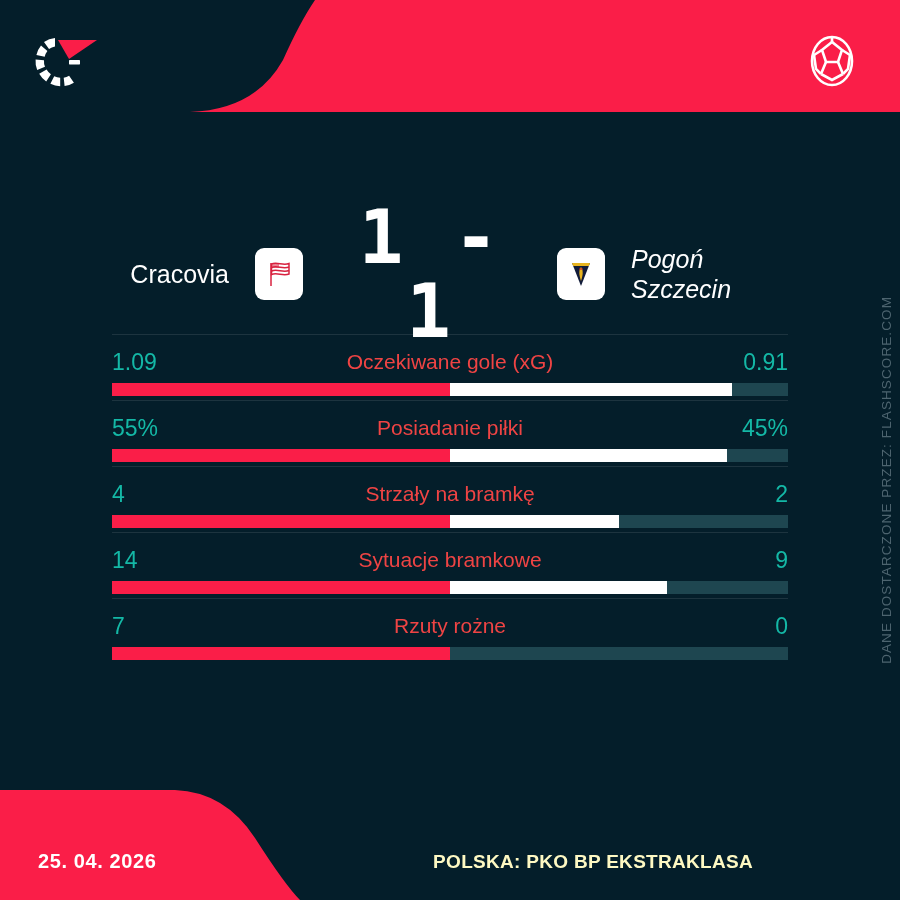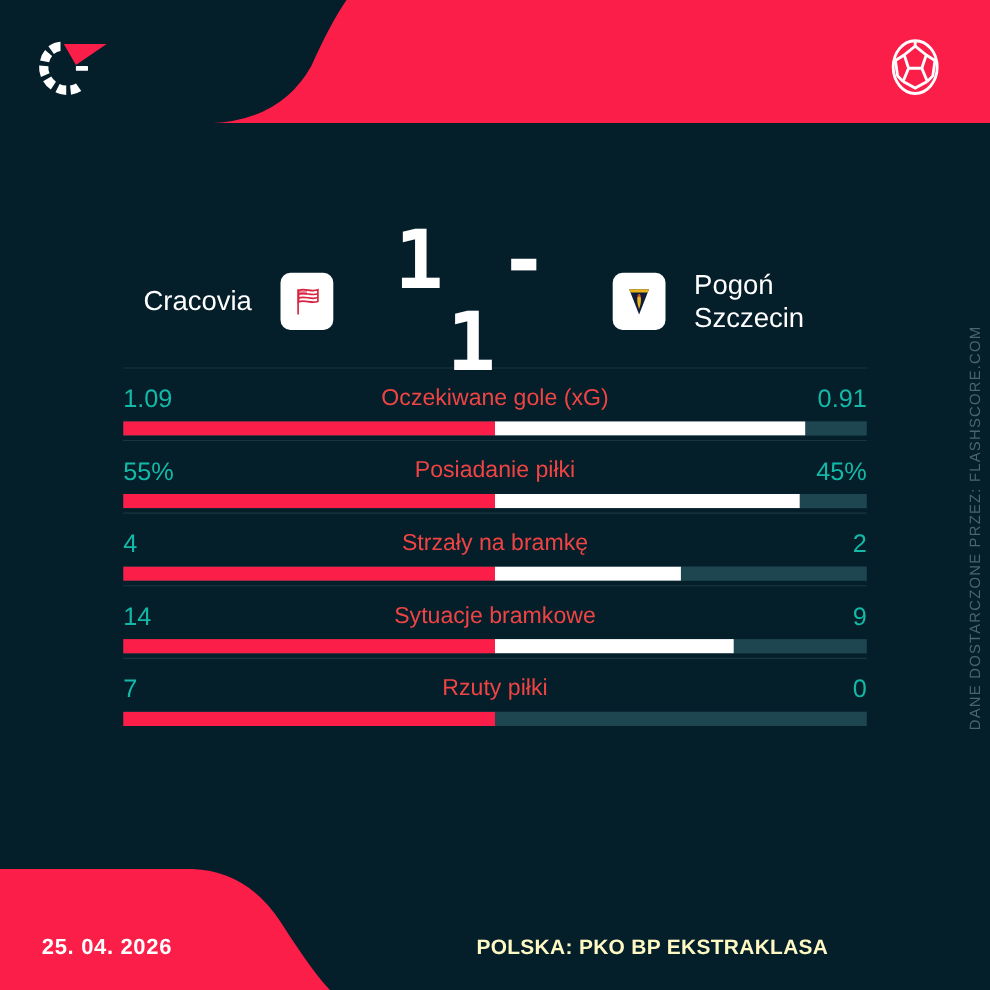--- a/index.html
+++ b/index.html
@@ -66,21 +66,21 @@
     gap: 12px;
   }
   .team-name {
     width: 170px;
     color: #ffffff;
     font-size: 25px;
     line-height: 30px;
     font-weight: 400;
   }
   .team-name.home { text-align: right; padding-right: 14px; }
-  .team-name.away { text-align: left;  padding-left: 14px; }
+  .team-name.away { text-align: left;  padding-left: 14px; font-style: italic; }
 
   .crest {
     width: 48px;
     height: 52px;
     background: #ffffff;
     border-radius: 9px;
     flex: 0 0 auto;
     display: flex;
     align-items: center;
     justify-content: center;
@@ -317,21 +317,21 @@
       </div>
       <div class="bar-track">
         <div class="bar-home" style="width: 50%; left: 0%; background: rgb(250, 30, 72);"></div>
         <div class="bar-away" style="width: 32.1018%; left: 50%; background: rgb(255, 255, 255);"></div>
       </div>
     </div>
 
     <div class="stat-row">
       <div class="stat-head">
         <div class="stat-val home">7</div>
-        <div class="stat-label">Rzuty piłki</div>
+        <div class="stat-label">Rzuty rożne</div>
         <div class="stat-val away">0</div>
       </div>
       <div class="bar-track">
         <div class="bar-home" style="width: 50%; left: 0%; background: rgb(250, 30, 72);"></div>
         <div class="bar-away" style="width: 0%; left: 50%; background: rgb(255, 255, 255);"></div>
       </div>
     </div>
 
   </div>
 

